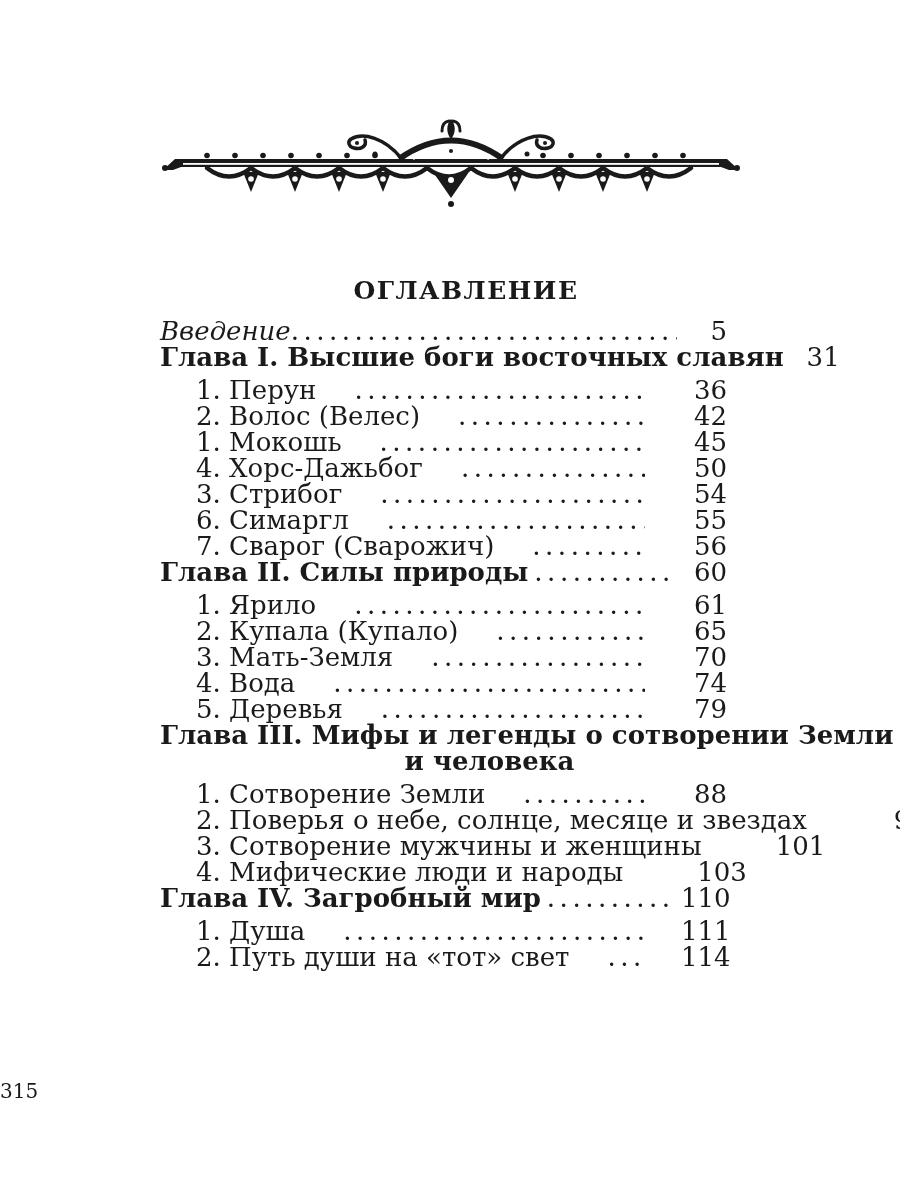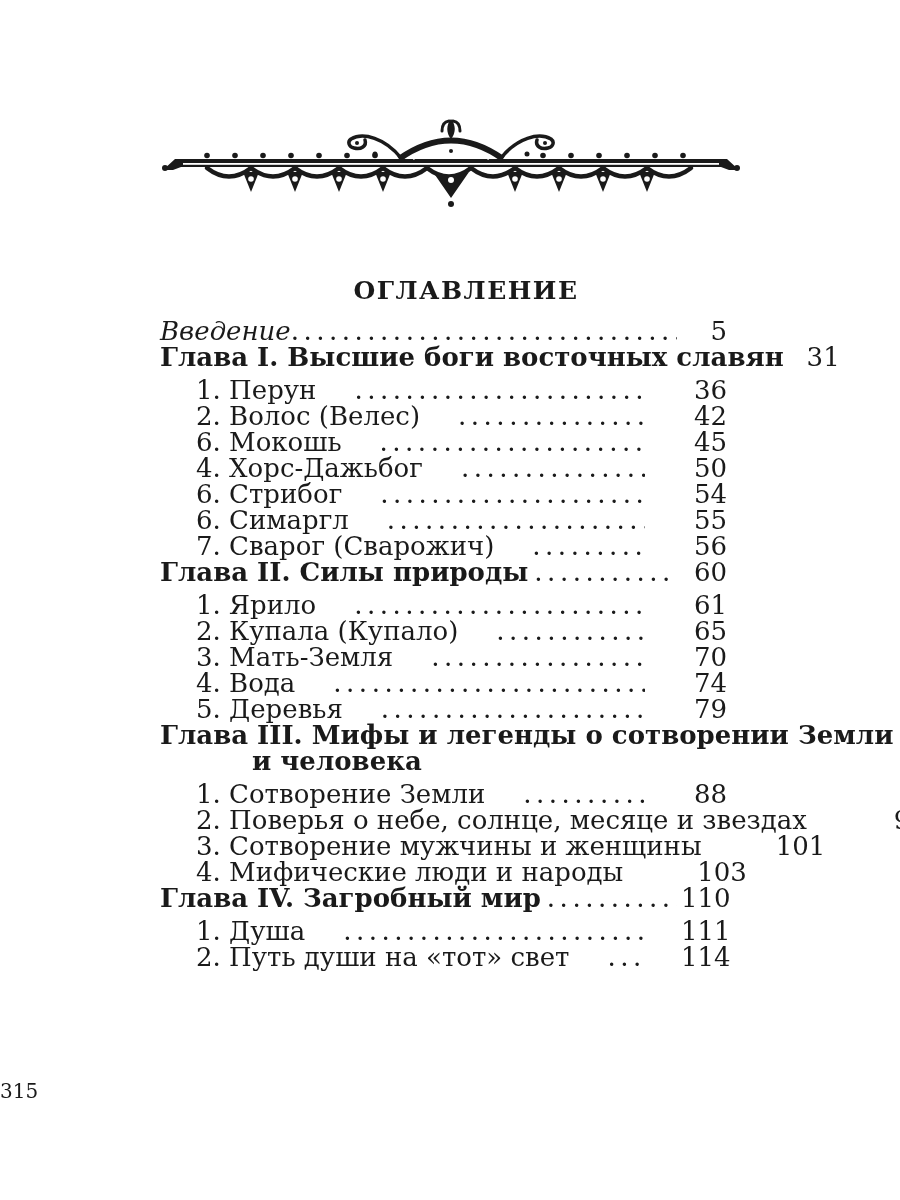--- a/index.html
+++ b/index.html
@@ -37,21 +37,21 @@
     align-items:baseline;
     height:26px;
     line-height:26px;
     font-size:26px;
     white-space:nowrap;
   }
   .row .label{flex:none;}
   .intro .label{font-style:italic;}
   .chapter{}
   .chapter .label{font-weight:bold;}
-  .chapter.cont{margin-top:0;padding-left:92px;}
+  .chapter.cont{margin-top:0;padding-left:92px;justify-content:center;}
   .items{margin-top:7px;}
   .items .row{padding-left:36px;gap:32px;}
   .dots{
     flex:1 1 auto;
     overflow:hidden;
     margin:0 4px 0 6px;
     min-width:0;
   }
   .dots::before{
     content:"...................................................................................................";
@@ -159,31 +159,31 @@
           <span class="label">1. Перун</span>
           <span class="dots"></span>
           <span class="pg">36</span>
         </div>
       <div class="row">
           <span class="label">2. Волос (Велес)</span>
           <span class="dots"></span>
           <span class="pg">42</span>
         </div>
       <div class="row">
-          <span class="label">6. Мокошь</span>
+          <span class="label">1. Мокошь</span>
           <span class="dots"></span>
           <span class="pg">45</span>
         </div>
       <div class="row">
           <span class="label">4. Хорс-Дажьбог</span>
           <span class="dots"></span>
           <span class="pg">50</span>
         </div>
       <div class="row">
-          <span class="label">6. Стрибог</span>
+          <span class="label">3. Стрибог</span>
           <span class="dots"></span>
           <span class="pg">54</span>
         </div>
       <div class="row">
           <span class="label">6. Симаргл</span>
           <span class="dots"></span>
           <span class="pg">55</span>
         </div>
       <div class="row">
           <span class="label">7. Сварог (Сварожич)</span>

